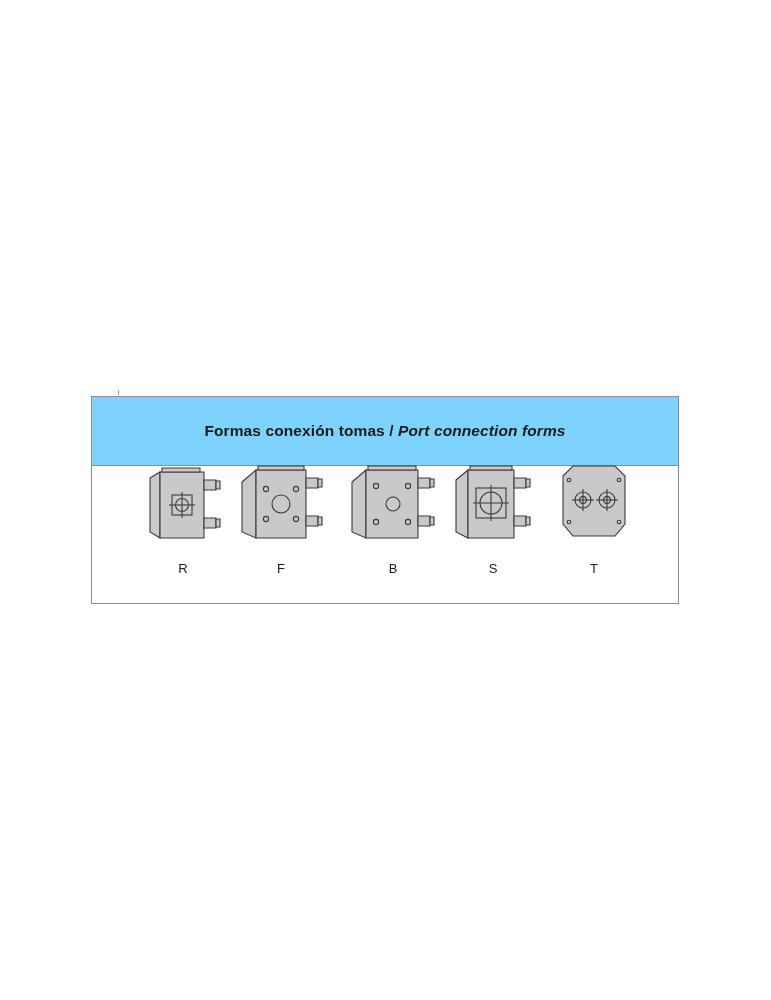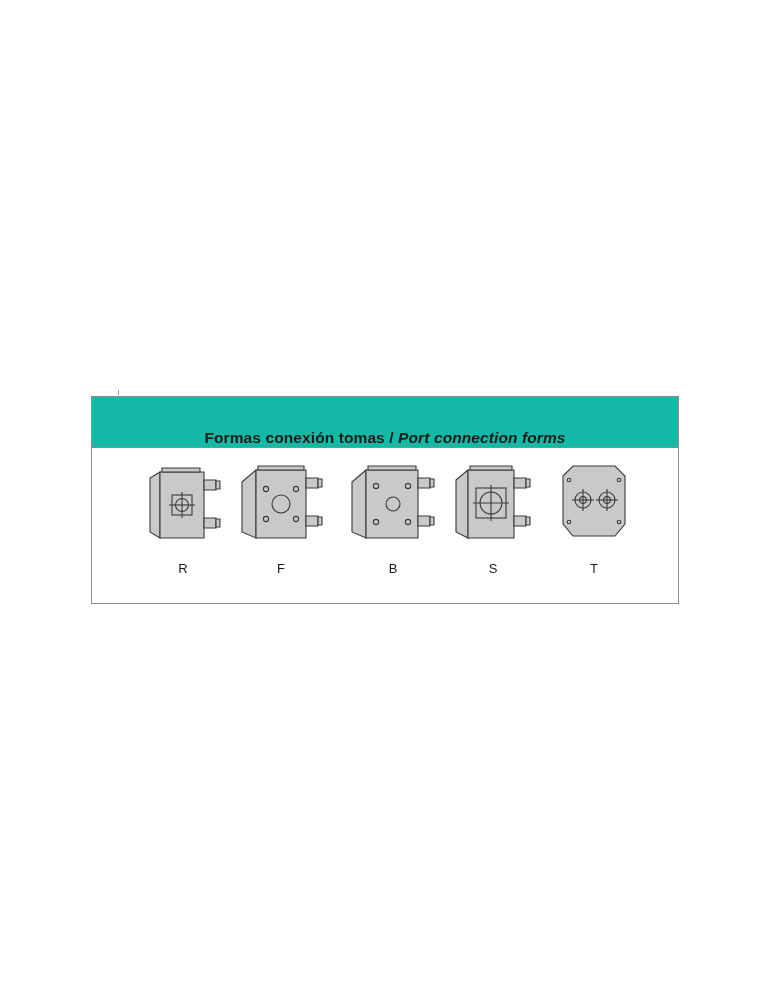--- a/index.html
+++ b/index.html
@@ -44,26 +44,26 @@
     height: 5px;
     background: #9a9a9a;
   }
 
   
   .panel-header {
     position: absolute;
     left: 0;
     top: 0;
     width: 100%;
-    height: 51px;
-    background: #14b8a6;
+    height: 69px;
+    background: #7dd3fc;
     border-bottom: 1px solid #8d8d8d;
     box-sizing: border-box;
     display: flex;
-    align-items: flex-end;
+    align-items: center;
     justify-content: center;
   }
   .panel-header-text {
     font-size: 15.5px;
     color: #1a1a1a;
     letter-spacing: 0.1px;
     white-space: nowrap;
   }
   .panel-header-text .es {
     font-weight: bold;

